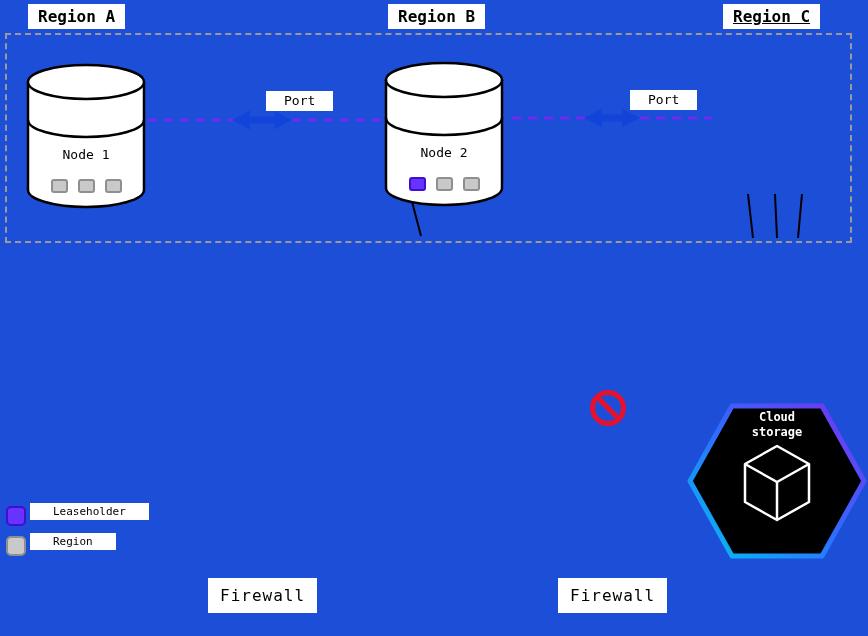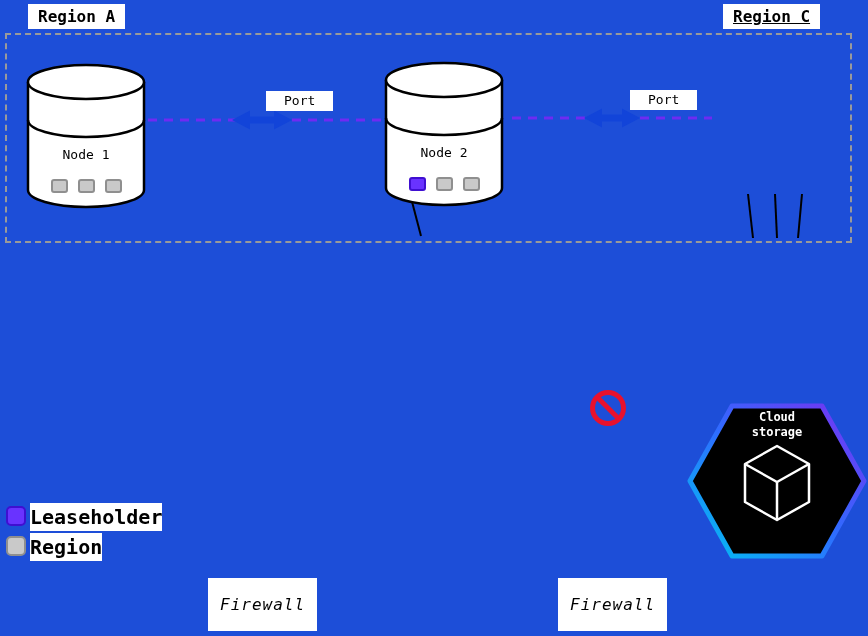--- a/index.html
+++ b/index.html
@@ -6,22 +6,22 @@
   .canvas {
     position:relative; width:868px; height:636px; background:#1d4ed8;
     font-family:"DejaVu Sans Mono","Liberation Mono",monospace; overflow:hidden;
   }
   .white-label {
     position:absolute; background:#fff; color:#000; white-space:nowrap;
     padding:3px 10px; font-size:15px; line-height:1.2;
   }
   .region-label { font-weight:bold; font-size:16px; }
   .port-label   { font-size:13px; padding:2px 18px; }
-  .firewall-label { font-size:16px; padding:17px 12px; letter-spacing:1px;font-style:italic; }
-  .legend-label { font-size:20px; padding:2px 0;font-weight:bold; }
+  .firewall-label { font-size:16px; padding:8px 12px; letter-spacing:1px; }
+  .legend-label { font-size:11px; padding:2px 23px; }
   .cluster-box {
     position:absolute; left:5px; top:33px; width:843px; height:206px;
     border:2px dashed #9a9a9a;
   }
   .node { position:absolute; width:124px; height:148px; }
   .node svg { position:absolute; left:0; top:0; }
   .node-label {
     position:absolute; left:0; top:85px; width:100%; text-align:center;
     font-size:13px; color:#000;
   }
@@ -40,20 +40,21 @@
     position:absolute; color:#fff; font-weight:bold; font-size:12px;
     text-align:center; line-height:1.25;
   }
 </style>
 </head>
 <body>
 
 <div class="canvas">
 
   <div class="white-label region-label" style="left:28px; top:4px;">Region A</div>
+  <div class="white-label region-label" style="left:388px; top:4px;">Region B</div>
   <div class="white-label region-label" style="left:723px; top:4px;text-decoration:underline;">Region C</div>
 
   <div class="cluster-box"></div>
 
   <svg class="abs" style="left:146px; top:106px;" width="238" height="28">
     <line x1="2" y1="14" x2="236" y2="14" stroke="#6f2bf2" stroke-width="3" stroke-dasharray="9 7"></line>
     <g fill="#1244d9">
       <rect x="100" y="10.5" width="32" height="7"></rect>
       <polygon points="86,14 104,4.5 104,23.5"></polygon>
       <polygon points="146,14 128,4.5 128,23.5"></polygon>

